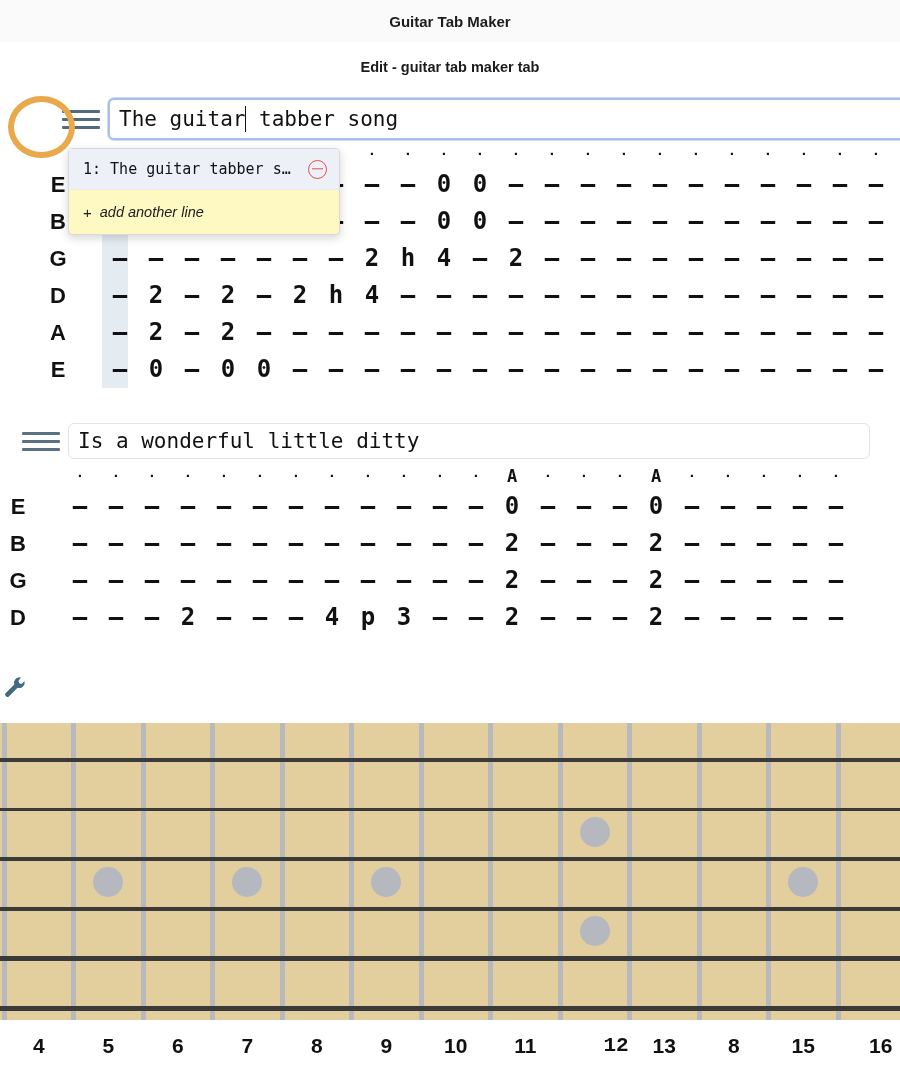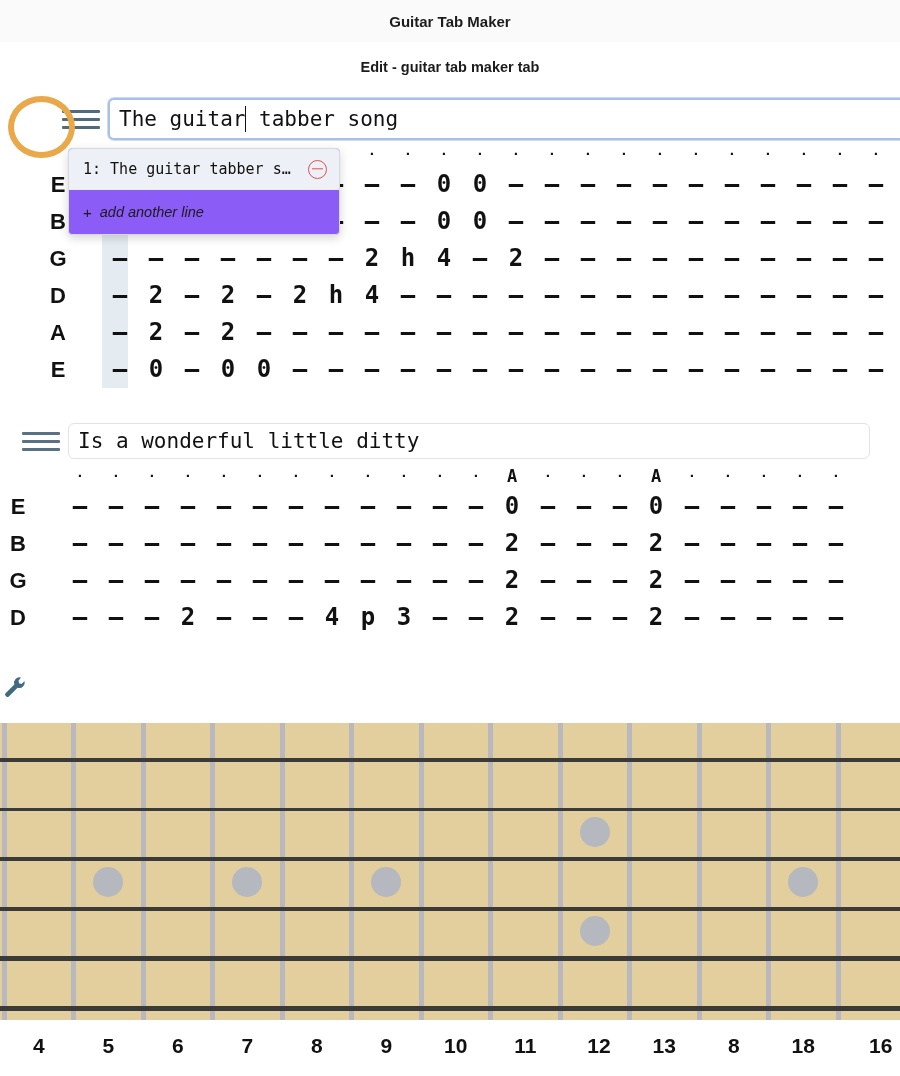--- a/index.html
+++ b/index.html
@@ -67,21 +67,21 @@
   }
   .caret{
     display:inline-block; width:1px; height:26px; background:#111;
     margin:0 0px; vertical-align:middle;
   }
 
   
   .dropdown{
     position:absolute; z-index:30;
     left:68px; top:148px; width:272px;
-    background:#8b5cf6;
+    background:#fef9c3;
     border:1px solid #d9d9d9;
     border-radius:4px;
     box-shadow:0 3px 10px rgba(0,0,0,.17);
     overflow:hidden;
   }
   .dd-item{
     height:41px; display:flex; align-items:center;
     padding:0 12px 0 14px;
     font-family:"DejaVu Sans Mono","Liberation Mono",monospace;
     font-size:15px; color:#111;
@@ -575,21 +575,21 @@
       </div>
     <div class="fret-nums" id="fret-nums" style="top: 346px; height: 52px;">
         <div class="fret-num" style="left: 38.75px; top: 14px;">4</div>
         <div class="fret-num" style="left: 108.25px; top: 14px;">5</div>
         <div class="fret-num" style="left: 177.75px; top: 14px;">6</div>
         <div class="fret-num" style="left: 247.25px; top: 14px;">7</div>
         <div class="fret-num" style="left: 316.75px; top: 14px;">8</div>
         <div class="fret-num" style="left: 386.25px; top: 14px;">9</div>
         <div class="fret-num" style="left: 455.75px; top: 14px;">10</div>
         <div class="fret-num" style="left: 525.25px; top: 14px;">11</div>
-        <div class="fret-num" style="left: 599px; top: 14px;">12</div>
+        <div class="fret-num" style="left: 616px; top: 14px; font-family: Liberation Mono, monospace;">12</div>
         <div class="fret-num" style="left: 664.25px; top: 14px;">13</div>
         <div class="fret-num" style="left: 733.75px; top: 14px;">8</div>
-        <div class="fret-num" style="left: 803.25px; top: 14px;">18</div>
+        <div class="fret-num" style="left: 803.25px; top: 14px;">15</div>
         <div class="fret-num" style="left: 872.75px; top: 14px; margin-left: 8px;">16</div>
       </div>
   </div>
 
 </div>
 
 </body></html>

